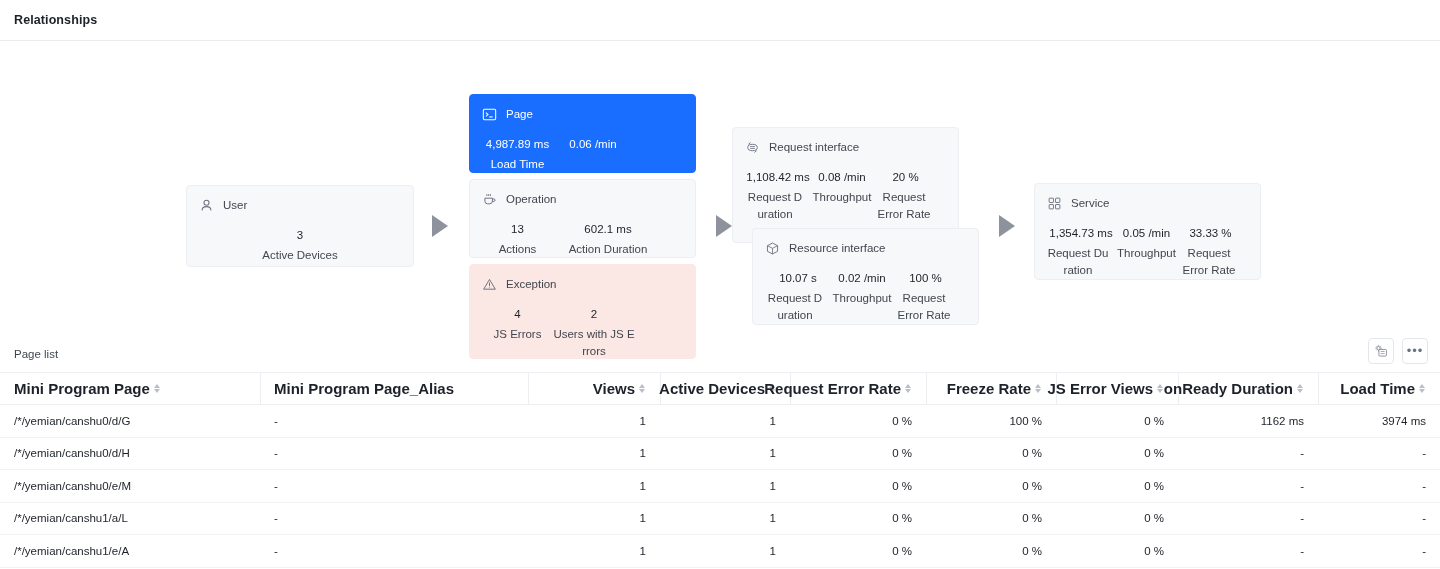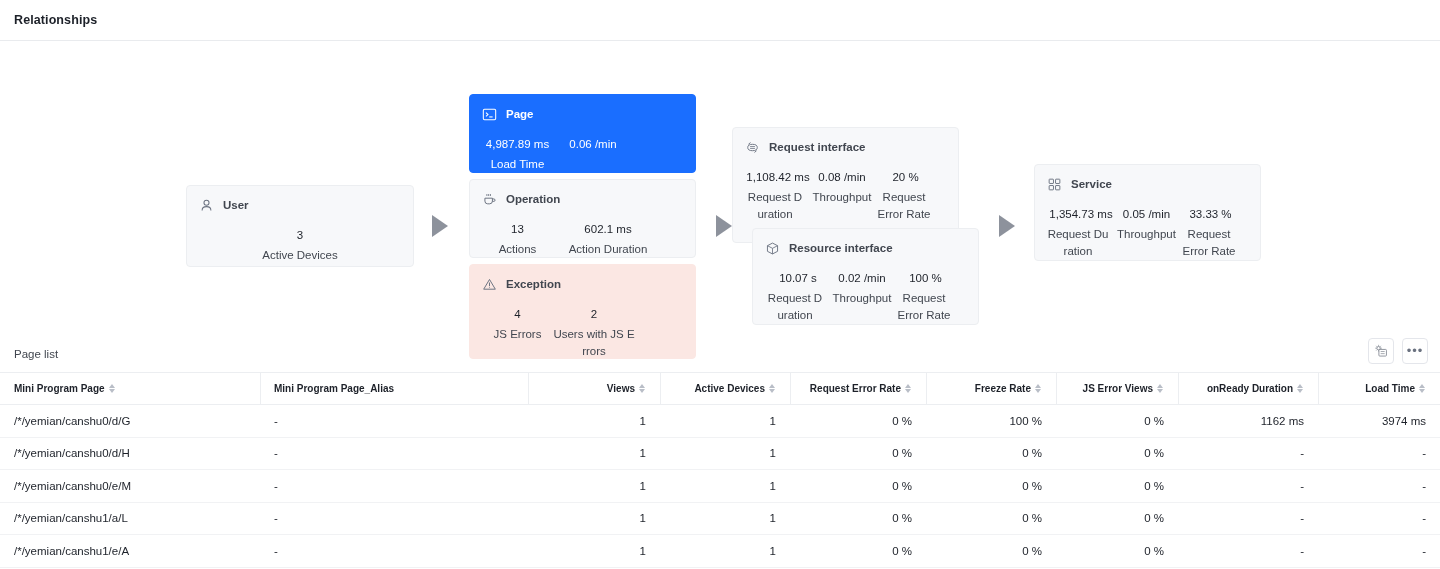--- a/index.html
+++ b/index.html
@@ -40,21 +40,20 @@
   }
   .card.blue { background: #1a6eff; border-color: #1a6eff; }
   .card.pink { background: #fbe7e3; border-color: #fbe7e3; }
 
   .card-head {
     display: flex;
     align-items: center;
     gap: 9px;
     height: 18px;
     margin-bottom: 4px;
-    font-weight: bold;
   }
   .card-head .ico { width: 15px; height: 15px; display: block; flex: 0 0 15px; }
   .card-head .ico svg { display: block; }
   .card-title {
     font-size: 11.5px;
     color: #41464f;
   }
   .card.blue .card-title { color: #ffffff; }
 
   .metrics { display: flex; margin-top: 14px; }
@@ -107,21 +106,21 @@
   }
   .icon-btn svg { display: block; }
   .dots { font-size: 13px; color: #6b7280; line-height: 8px; letter-spacing: 1px; }
 
   table.page-table {
     width: 100%;
     border-collapse: collapse;
     table-layout: fixed;
   }
   table.page-table th {
-    font-size: 10px;
+    font-size: 15px;
     font-weight: bold;
     color: #1d2129;
     height: 32px;
     border-top: 1px solid #eceef1;
     border-bottom: 1px solid #eceef1;
     background: #fff;
     padding: 0 14px;
     vertical-align: middle;
     white-space: nowrap;
   }
@@ -305,21 +304,21 @@
       </div>
       <div class="metric" style="width:65px;">
         <span class="val">100 %</span>
         <span class="lbl" style="white-space:normal; width:62px;">Request Error Rate</span>
       </div>
     </div>
   </div>
 
   <div class="arrow" style="left:999px; top:174px;"></div>
 
-  <div class="card" style="left:1034px; top:123px; width:227px; height:97px;">
+  <div class="card" style="left:1034px; top:142px; width:227px; height:97px;">
     <div class="card-head">
       <span class="ico">
         <svg width="15" height="15" viewBox="0 0 16 16" fill="none" stroke="#6b7280" stroke-width="1.0">
           <rect x="2.3" y="2.3" width="4.6" height="4.6" rx="0.5"></rect>
           <rect x="9.1" y="2.3" width="4.6" height="4.6" rx="0.5"></rect>
           <rect x="2.3" y="9.1" width="4.6" height="4.6" rx="0.5"></rect>
           <rect x="9.1" y="9.1" width="4.6" height="4.6" rx="0.5"></rect>
         </svg>
       </span>
       <span class="card-title">Service</span>

